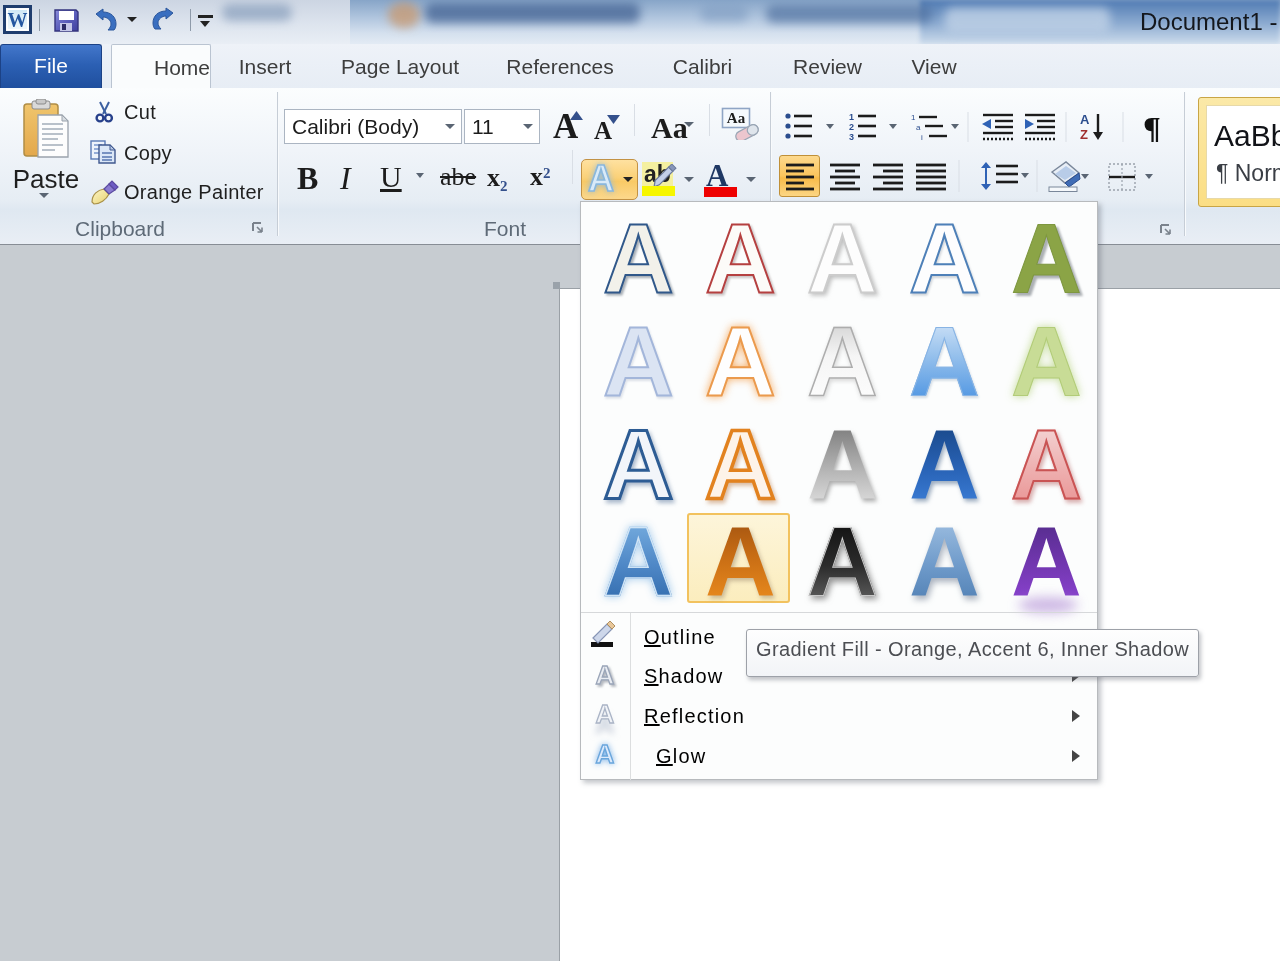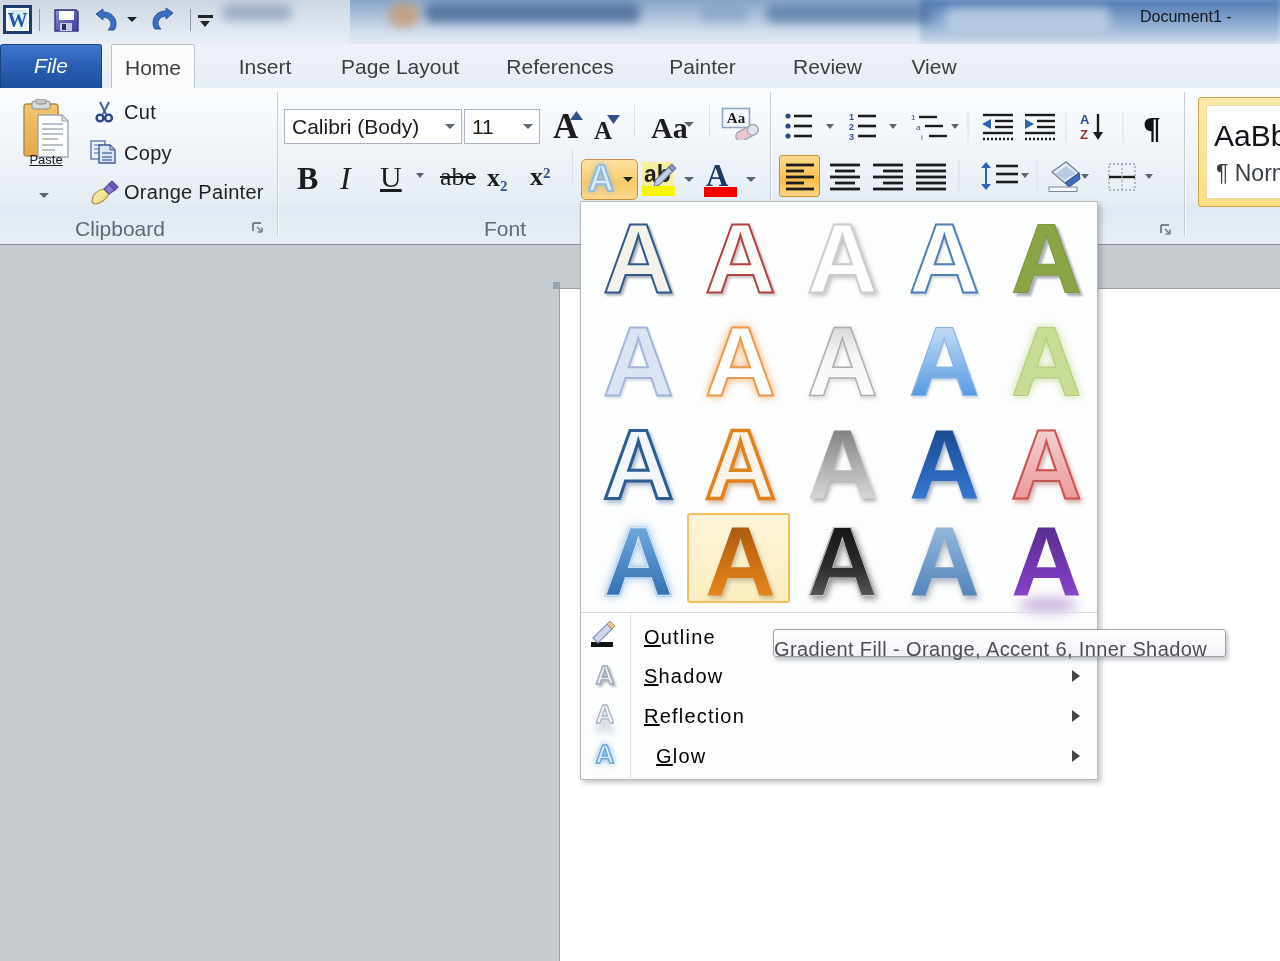--- a/index.html
+++ b/index.html
@@ -8,49 +8,49 @@
 .abs { position:absolute; }
 
 
 #titlebar { position:absolute; left:0; top:0; width:1280px; height:44px;
   background:linear-gradient(180deg,#87a5c8 0%,#b0c5de 40%,#d4e0ee 75%,#e3ebf4 100%); overflow:hidden; }
 .blob { position:absolute; filter:blur(5px); border-radius:8px; }
 #tb-left { position:absolute; left:0; top:0; width:350px; height:44px;
   background:linear-gradient(180deg,#ccd5e2 0%,#dde4ee 55%,#e9eef5 100%); }
 #tb-right { position:absolute; left:920px; top:0; width:360px; height:44px; filter:blur(2px);
   background:linear-gradient(180deg,#4f7ab2 0%,#8fadd2 55%,#cddcec 100%); }
-#doc-title { position:absolute; left:1140px; top:8px; width:140px; font-size:16px; color:#14171c; }
+#doc-title { position:absolute; left:1140px; top:8px; width:140px; font-size:24px; color:#14171c; }
 
 
 .qsep { position:absolute; top:9px; width:1px; height:22px; background:#8e9aa9; }
 
 
 #tabrow { position:absolute; left:0; top:44px; width:1280px; height:44px;
   background:linear-gradient(180deg,#eef2f8 0%,#e7edf5 100%); }
 #filetab { position:absolute; left:0; top:0; width:102px; height:44px;
   background:linear-gradient(180deg,#4377cb 0%,#2c60b4 45%,#1f4f9e 100%);
   border:1px solid #1c4286; border-bottom:none; border-radius:3px 3px 0 0;
-  color:#fff; font-size:21px; text-align:center; line-height:42px;font-style:italic; }
+  color:#fff; font-size:21px; text-align:center; line-height:42px; }
 .tab { position:absolute; top:0; height:44px; font-size:21px; color:#3d3d3d; text-align:center; line-height:46px; }
-#hometab { position:absolute; left:111px; top:0; width:84px; height:45px;
+#hometab { position:absolute; left:111px; top:0; width:100px; height:45px;
   background:#fafcfd; border:1px solid #bac4d1; border-bottom:none; border-radius:2px 2px 0 0;
-  font-size:21px; color:#3d3d3d; text-align:center; line-height:46px; }
+  font-size:21px; color:#3d3d3d; text-align:right; line-height:46px; }
 
 
 #ribbon { position:absolute; left:0; top:88px; width:1280px; height:157px;
   background:linear-gradient(180deg,#fbfdfe 0%,#f0f4f9 40%,#e6edf4 72%,#dfe8f1 78%,#e9eef5 100%);
   border-bottom:1px solid #878d95; }
 .gsep { position:absolute; top:4px; width:1px; height:144px; background:#c6cdd6; box-shadow:1px 0 0 #f8fafc; }
 .glabel { position:absolute; top:129px; font-size:21px; color:#5e6a77; width:200px; text-align:center; }
 .launcher { position:absolute; width:13px; height:13px; }
 .launcher svg { display:block; }
 .ssep { position:absolute; width:1px; background:#d9dee5; }
 
 
-#paste-label { position:absolute; left:4px; top:64px; width:84px; text-align:center; font-size:13px; color:#1f1f1f;text-decoration:underline; }
+#paste-label { position:absolute; left:4px; top:76px; width:84px; text-align:center; font-size:26px; color:#1f1f1f; }
 .btn-label { position:absolute; font-size:20px; letter-spacing:0.3px; color:#1f1f1f; }
 
 
 .combo { position:absolute; background:#fff; border:1px solid #abb5c2; }
 .combo .txt { position:absolute; left:7px; top:5px; font-size:21px; color:#1c1c1c; }
 .darr { position:absolute; width:0; height:0; border-left:5px solid transparent; border-right:5px solid transparent; border-top:5px solid #5a6573; }
 
 .serif { font-family:"Liberation Serif", serif; }
 
 
@@ -120,24 +120,24 @@
 #menu-sep { position:absolute; left:0px; top:410px; width:516px; height:1px; background:#d6d8da; }
 #menu-vline { position:absolute; left:49px; top:411px; width:1px; height:167px; background:#dcdedf; }
 .mitem { position:absolute; left:63px; font-size:20px; letter-spacing:1.2px; color:#000000; }
 .mitem span { text-decoration:underline; }
 .marrow { position:absolute; left:491px; width:0; height:0;
   border-top:6px solid transparent; border-bottom:6px solid transparent; border-left:8px solid #444; }
 .micon { position:absolute; left:8px; width:32px; height:30px; }
 .micon-a { font-weight:bold; font-size:26px; line-height:30px; text-align:center; width:32px; }
 
 
-#tooltip { position:absolute; left:773px; top:629px; width:453px; height:28px;
+#tooltip { position:absolute; left:746px; top:629px; width:453px; height:48px;
   background:linear-gradient(180deg,#fefefe 0%,#f2f4f7 100%);
   border:1px solid #9da1a8; border-radius:3px; box-shadow:2px 3px 4px rgba(100,105,115,0.4);
-  font-size:20px; letter-spacing:0.4px; color:#4c4e53; line-height:38px; }
+  font-size:20px; letter-spacing:0.4px; color:#4c4e53; line-height:38px; padding-left:9px; }
 
 
 #stylebox { position:absolute; left:1198px; top:9px; width:90px; height:110px;
   background:linear-gradient(180deg,#fbe9a8 0%,#fbde84 100%); border:1px solid #c8a545; border-radius:3px; }
 #stylebox .inner { position:absolute; left:7px; top:7px; right:-5px; bottom:7px; background:#fff; border:1px solid #e7d9a9; }
 </style>
 </head>
 <body>
 
 <div id="titlebar">
@@ -191,21 +191,21 @@
   <div class="abs" style="left:198px;top:15px;width:15px;height:3px;background:#222;"></div>
   <div class="darr" style="left:200px;top:21px;border-top-color:#222;border-left-width:5.5px;border-right-width:5.5px;border-top-width:6px;"></div>
 </div>
 
 <div id="tabrow">
   <div id="filetab">File</div>
   <div id="hometab">Home</div>
   <div class="tab" style="left:220px;width:90px;">Insert</div>
   <div class="tab" style="left:495px;width:130px;">References</div>
   <div class="tab" style="left:330px;width:140px;">Page Layout</div>
-  <div class="tab" style="left:645px;width:115px;">Painter</div>
+  <div class="tab" style="left:645px;width:115px;">Calibri</div>
   <div class="tab" style="left:780px;width:95px;">Review</div>
   <div class="tab" style="left:895px;width:78px;">View</div>
 </div>
 
 <div id="ribbon">
 
   <div class="gsep" style="left:277px;"></div>
   <div class="gsep" style="left:770px;"></div>
   <div class="gsep" style="left:1184px;"></div>
 

